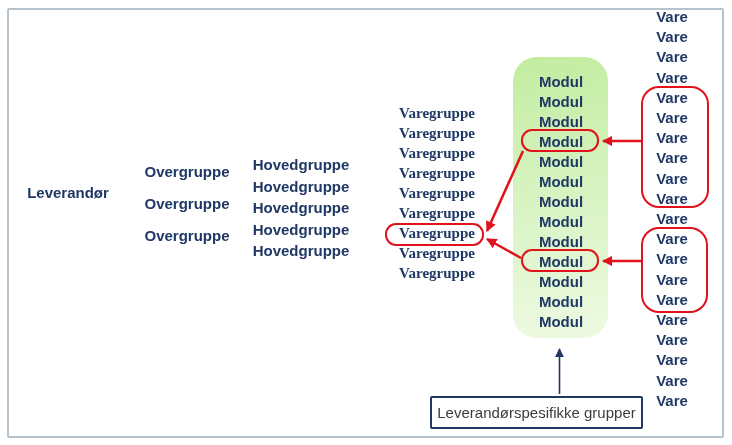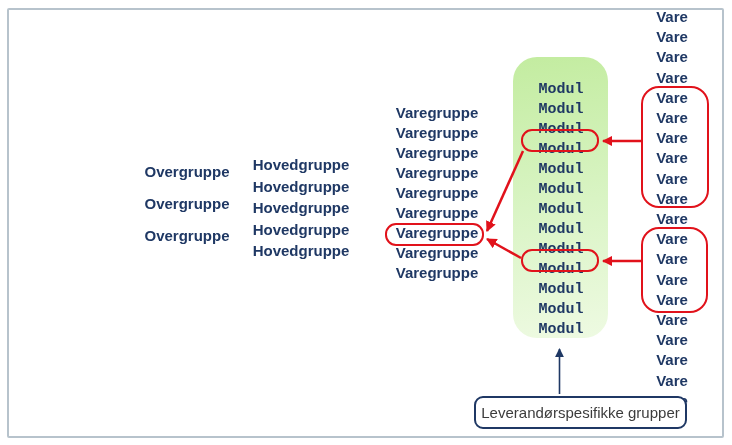--- a/index.html
+++ b/index.html
@@ -21,49 +21,52 @@
                var(--green-box-mid,#d9f4c4) 52%, var(--green-box-bottom,#eefae2) 100%);
   }
   .col{
     position:absolute; display:flex; flex-direction:column; align-items:center;
     color:var(--node-text,#1f3864); font-weight:bold; font-size:15px; text-align:center;
   }
   .col .node-label{width:100%;}
   .col-leverandor { left:18px;  top:183px; width:100px; line-height:20px; }
   .col-overgruppe { left:132px; top:162px; width:110px; line-height:20px;gap:12px; }
   .col-hovedgruppe{ left:241px; top:136px; width:120px; line-height:21.5px;margin-top:18px; }
-  .col-varegruppe { left:382px; top:103px; width:110px; line-height:20px; }
-  .col-modul      { left:515px; top:80px;  width:92px;  line-height:20px;font-family:Liberation Mono, monospace; }
+  .col-varegruppe { left:382px; top:103px; width:110px; line-height:20px;font-family:Liberation Serif, serif; }
+  .col-modul      { left:515px; top:72px;  width:92px;  line-height:20px; }
   .col-vare       { left:637px; top:7px;   width:70px;  line-height:20.2px; }
   .red-box{
     position:absolute; box-sizing:border-box;
     border:2.5px solid var(--highlight-red,#e1121b); background:transparent;
   }
   .rb-varegruppe{ left:385px; top:223px; width:99px;  height:23px;  border-radius:11px; }
   .rb-modul-1   { left:521px; top:129px; width:78px;  height:23px;  border-radius:11px; }
   .rb-modul-2   { left:521px; top:249px; width:78px;  height:23px;  border-radius:11px; }
   .rb-vare-1    { left:641px; top:86px;  width:68px;  height:122px; border-radius:18px; }
   .rb-vare-2    { left:641px; top:227px; width:67px;  height:86px;  border-radius:18px; }
   .connectors{ position:absolute; left:0; top:0; width:732px; height:445px; pointer-events:none; }
   .label-box{
     position:absolute; left:430px; top:396px; width:213px; height:33px;
     box-sizing:border-box; border:2px solid var(--annotation-border,#1f3864);
-    border-radius:9px; background:#fff;
+    border-radius:2px; background:#fff;
     display:flex; align-items:center; justify-content:center;
-    color:var(--annotation-text,#3c3c3c); font-size:15px;margin-left:44px;
+    color:var(--annotation-text,#3c3c3c); font-size:15px;
   }
 </style>
 </head>
 <body>
 
 <div class="figure" style="--background: #ffffff; --node-text: #1f3864; --highlight-red: #e1121b; --green-box-top: #c3eca0; --green-box-mid: #d9f4c4; --green-box-bottom: #eefae2; --frame-border: #b7c3cc; --annotation-border: #1f3864; --annotation-text: #3c3c3c;">
   <div class="frame"></div>
 
   <div class="green-box"></div>
 
+  <div class="col col-leverandor">
+      <div class="node-label">Leverandør</div>
+    </div>
   <div class="col col-overgruppe">
       <div class="node-label">Overgruppe</div>
       <div class="node-label">Overgruppe</div>
       <div class="node-label">Overgruppe</div>
     </div>
   <div class="col col-hovedgruppe">
       <div class="node-label">Hovedgruppe</div>
       <div class="node-label">Hovedgruppe</div>
       <div class="node-label">Hovedgruppe</div>
       <div class="node-label">Hovedgruppe</div>

